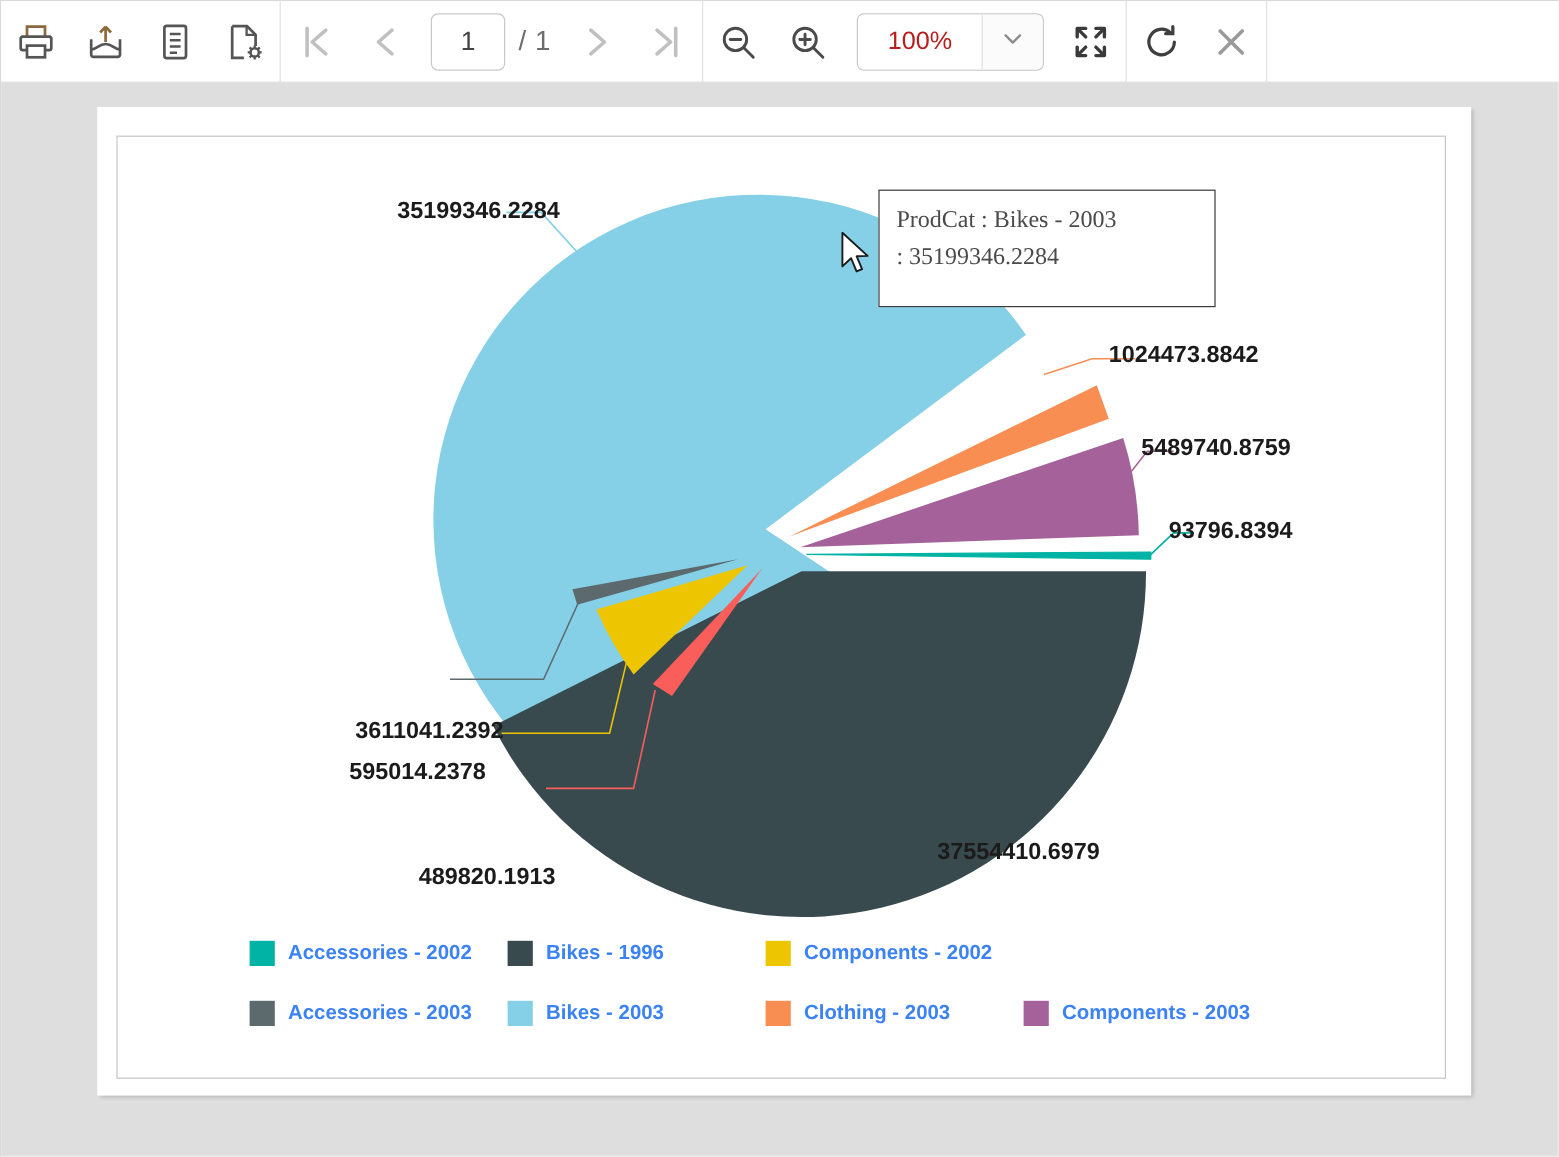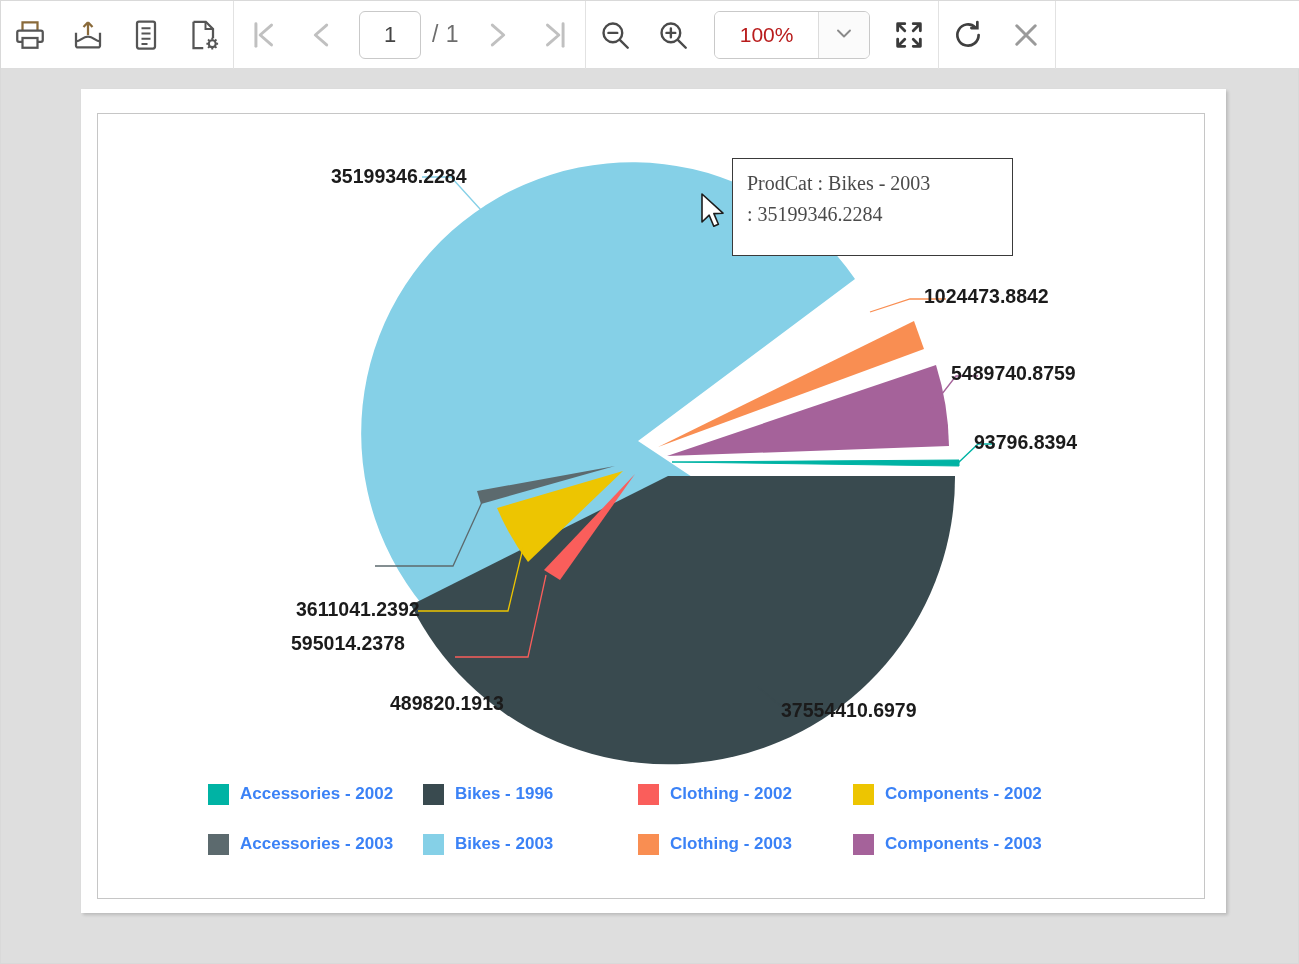--- a/index.html
+++ b/index.html
@@ -418,36 +418,32 @@
           <div class="dlabel" style="left:876px; top:317px;">93796.8394</div>
 
           <div class="dlabel" style="left:683px; top:585px;">37554410.6979</div>
 
           <div class="dlabel" style="left:193px; top:518px;">595014.2378</div>
 
           <div class="dlabel" style="left:153px; top:484px;margin-left:45px;">3611041.2392</div>
 
           <div class="dlabel" style="left:196px; top:532px;"></div>
 
-          <div class="dlabel" style="left:251px; top:578px;margin-left:41px;">489820.1913</div>
+          <div class="dlabel" style="left:251px; top:606px;">489820.1913</div>
 
           <div class="legend">
             <div class="legend-row">
               <div class="legend-item">
                 <span class="swatch" style="background:#00b3a4"></span>
                 <span class="legend-label">Accessories - 2002</span>
               </div>
               <div class="legend-item">
                 <span class="swatch" style="background:#394a4f"></span>
                 <span class="legend-label">Bikes - 1996</span>
               </div>
-              <div class="legend-item">
-                <span class="swatch" style="background:#fa5e5b"></span>
-                <span class="legend-label">Clothing - 2002</span>
-              </div>
               <div class="legend-item wide">
                 <span class="swatch" style="background:#edc501"></span>
                 <span class="legend-label">Components - 2002</span>
               </div>
             </div>
 
             <div class="legend-row">
               <div class="legend-item">
                 <span class="swatch" style="background:#5c6a6e"></span>
                 <span class="legend-label">Accessories - 2003</span>

